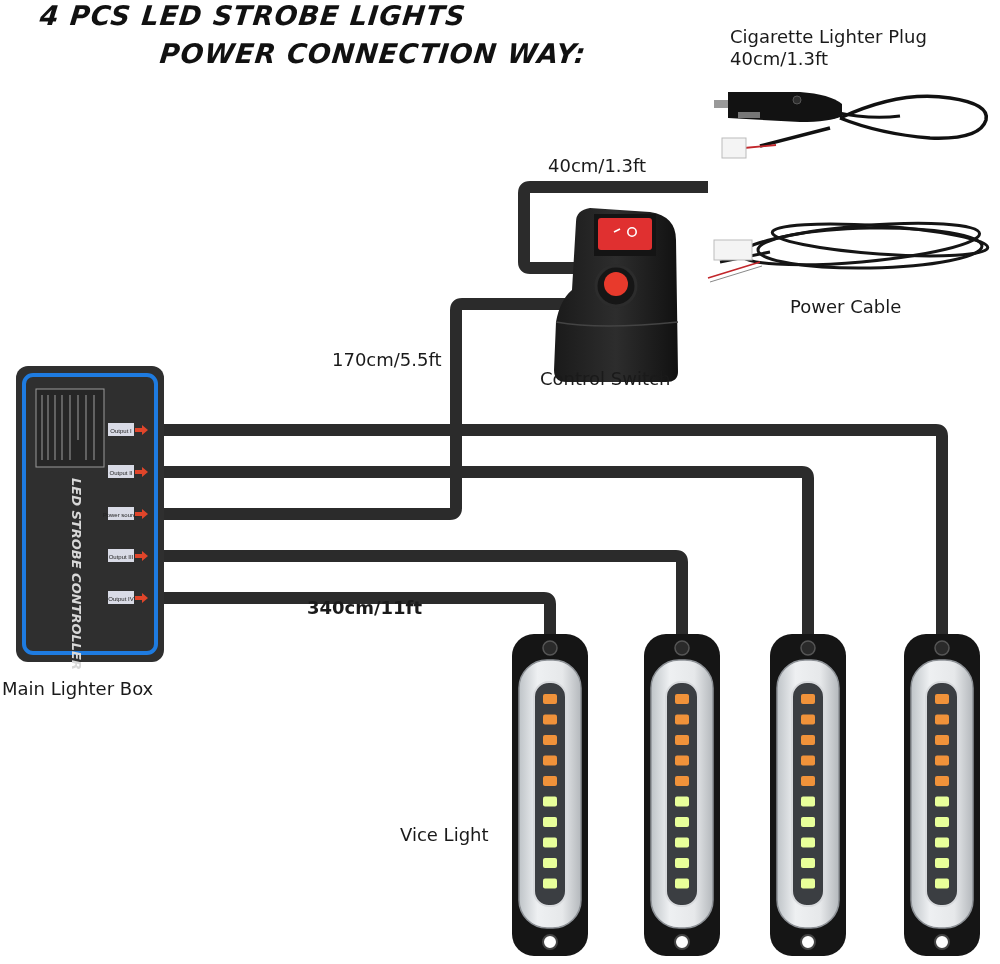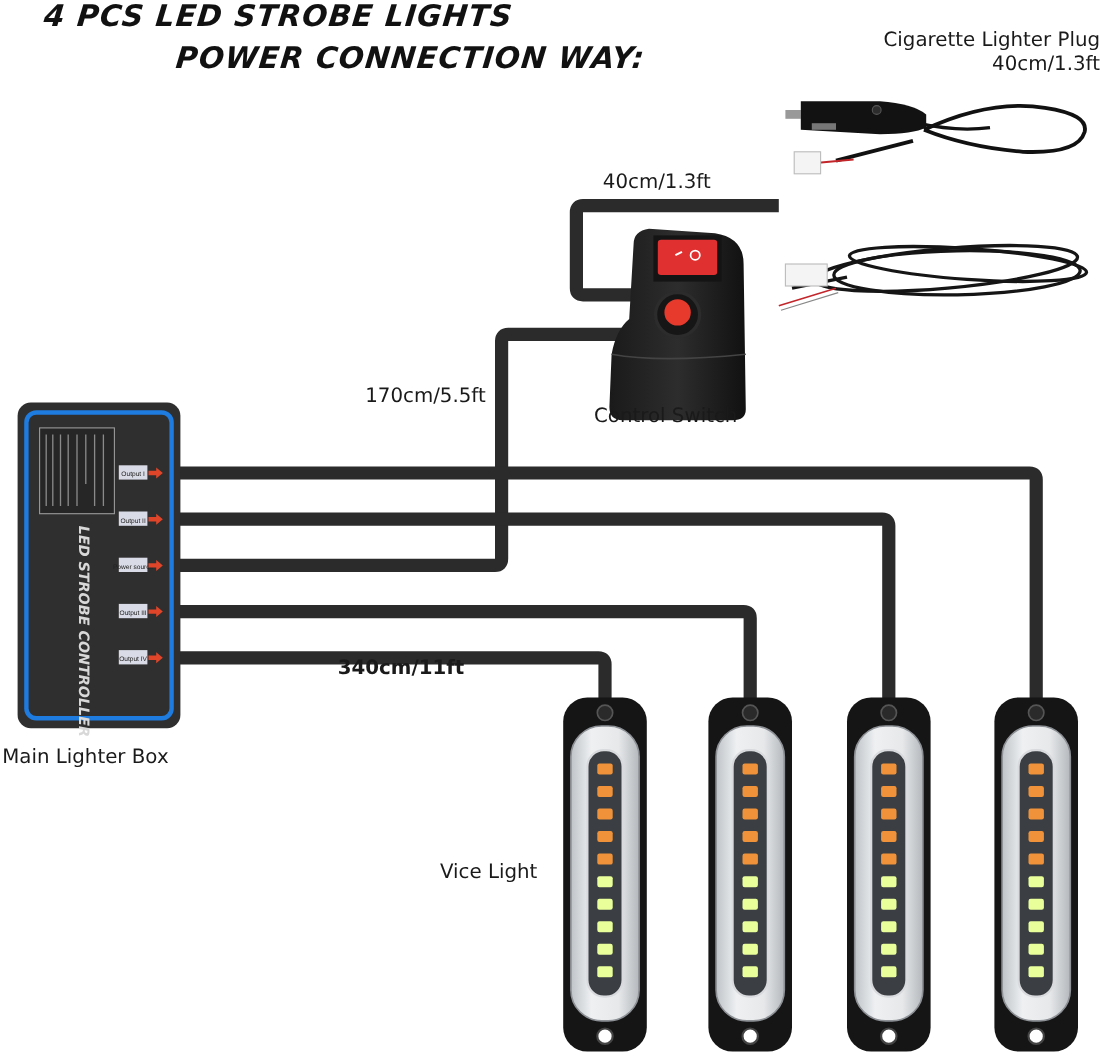--- a/index.html
+++ b/index.html
@@ -1,21 +1,21 @@
 <!DOCTYPE html>
 <html><head>
 <meta charset="utf-8">
 <style>
   html, body { margin: 0; padding: 0; background: #ffffff; }
   body { width: 1000px; height: 964px; position: relative; overflow: hidden; font-family: "Liberation Sans", "DejaVu Sans", sans-serif; }
   .title { position: absolute; font-family: "DejaVu Sans", sans-serif; font-weight: bold; font-style: italic; color: #111; letter-spacing: 1px; font-size: 27px; transform: skewX(-6deg); }
   #title-line1 { left: 40px; top: 0px; }
   #title-line2 { left: 160px; top: 38px; }
   .label { position: absolute; font-family: "DejaVu Sans", sans-serif; color: #1a1a1a; font-size: 18px; line-height: 22px; }
-  .center { text-align: right; }
+  .center { text-align: left; }
   svg#diagram { position: absolute; left: 0; top: 0; }
   .box-text { font-family: "DejaVu Sans", sans-serif; }
 </style>
 </head>
 <body>
 
 <div class="title" id="title-line1">4 PCS LED STROBE LIGHTS</div>
 <div class="title" id="title-line2">POWER CONNECTION WAY:</div>
 
 <svg id="diagram" width="1000" height="964" viewBox="0 0 1000 964">
@@ -196,18 +196,19 @@
       </g>
     </g>
 </svg>
 
 <div class="label center" style="left:730px; top:26px; width:270px;">
   <div>Cigarette Lighter Plug</div>
   <div>40cm/1.3ft</div>
 </div>
 <div class="label" style="left:548px; top:155px;">40cm/1.3ft</div>
 <div class="label center" style="left:790px; top:296px; width:210px;">
+  <div>Power Cable</div>
 </div>
 <div class="label" style="left:332px; top:349px;">170cm/5.5ft</div>
 <div class="label" style="left:540px; top:368px;">Control Switch</div>
 <div class="label" style="left:307px; top:597px;font-weight:bold;">340cm/11ft</div>
 <div class="label" style="left:2px; top:678px;">Main Lighter Box</div>
-<div class="label" style="left:400px; top:782px;">Vice Light</div>
+<div class="label" style="left:400px; top:824px;">Vice Light</div>
 
 </body></html>

